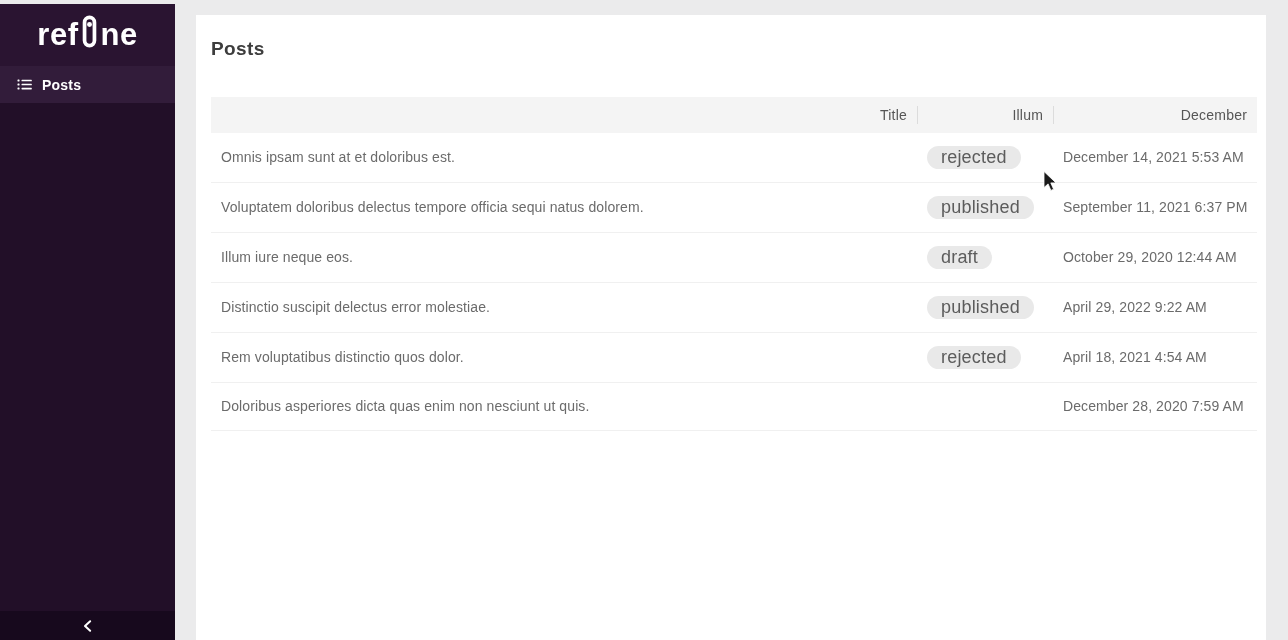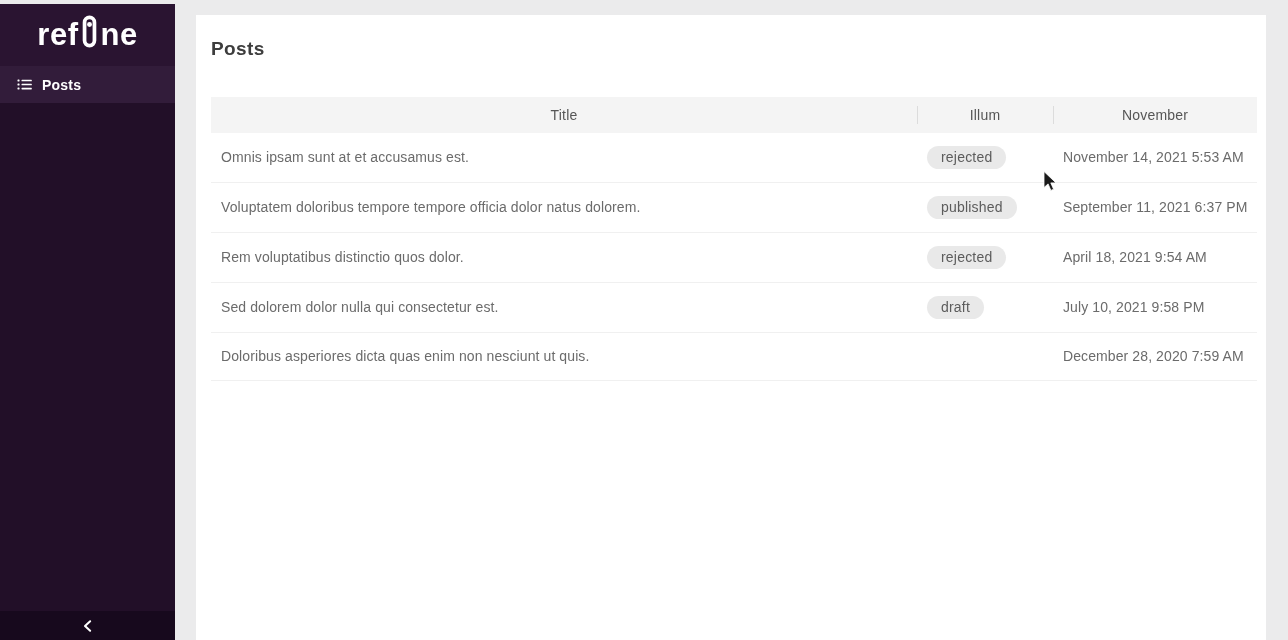--- a/index.html
+++ b/index.html
@@ -67,35 +67,35 @@
   table{
     width:100%;border-collapse:collapse;table-layout:fixed;
     margin-top:37px;font-size:14px;
   }
   col.c-title{width:auto;}
   col.c-status{width:136px;}
   col.c-created{width:204px;}
 
   thead th{
     background:var(--table-header-bg);
-    text-align:center;font-weight:500;color:var(--header-text);
+    text-align:right;font-weight:500;color:var(--header-text);
     padding:10px 10px;position:relative;font-size:14px;letter-spacing:.2px;
   }
   thead th:not(:first-child)::before{
     content:"";position:absolute;left:0;top:50%;transform:translateY(-50%);
     width:1px;height:18px;background:#dcdcdc;
   }
   tbody td{
     padding:13px 10px;border-bottom:1px solid var(--row-divider);
     color:var(--cell-text);line-height:21px;letter-spacing:.1px;
     white-space:nowrap;overflow:hidden;
   }
   .badge{
     display:inline-block;background:var(--badge-bg);
-    border-radius:24px;padding:5px 14px;font-size:14px;
+    border-radius:24px;padding:5px 14px;font-size:18px;
     color:#5c5c5c;line-height:13px;letter-spacing:.2px;
   }
 
   
   .cursor{position:absolute;left:1043px;top:171px;pointer-events:none;}
 </style>
 </head>
 <body>
 
 <div class="stage">
@@ -143,59 +143,66 @@
     <table>
       <colgroup>
         <col class="c-title">
           <col class="c-status">
           <col class="c-created">
       </colgroup>
       <thead>
         <tr>
           <th>Title</th>
           <th>Illum</th>
-          <th>November</th>
+          <th>December</th>
         </tr>
       </thead>
       <tbody>
   <tr>
-    <td>Omnis ipsam sunt at et accusamus est.</td>
+    <td>Omnis ipsam sunt at et doloribus est.</td>
     <td>
       <span class="badge">rejected</span>
     </td>
-    <td>November 14, 2021 5:53 AM</td>
-  </tr>
-
-  <tr>
-    <td>Voluptatem doloribus tempore tempore officia dolor natus dolorem.</td>
+    <td>December 14, 2021 5:53 AM</td>
+  </tr>
+
+  <tr>
+    <td>Voluptatem doloribus delectus tempore officia sequi natus dolorem.</td>
     <td>
       <span class="badge">published</span>
     </td>
     <td>September 11, 2021 6:37 PM</td>
   </tr>
 
-
-
+  <tr>
+    <td>Illum iure neque eos.</td>
+    <td>
+      <span class="badge">draft</span>
+    </td>
+    <td>October 29, 2020 12:44 AM</td>
+  </tr>
+
+
+  <tr>
+    <td>Distinctio suscipit delectus error molestiae.</td>
+    <td>
+      <span class="badge">published</span>
+    </td>
+    <td>April 29, 2022 9:22 AM</td>
+  </tr>
 
 
   <tr>
     <td>Rem voluptatibus distinctio quos dolor.</td>
     <td>
       <span class="badge">rejected</span>
     </td>
-    <td>April 18, 2021 9:54 AM</td>
-  </tr>
-
-  <tr>
-    <td>Sed dolorem dolor nulla qui consectetur est.</td>
-    <td>
-      <span class="badge">draft</span>
-    </td>
-    <td>July 10, 2021 9:58 PM</td>
-  </tr>
+    <td>April 18, 2021 4:54 AM</td>
+  </tr>
+
 
 
 
   <tr>
     <td>Doloribus asperiores dicta quas enim non nesciunt ut quis.</td>
     <td>
       
     </td>
     <td>December 28, 2020 7:59 AM</td>
   </tr>

